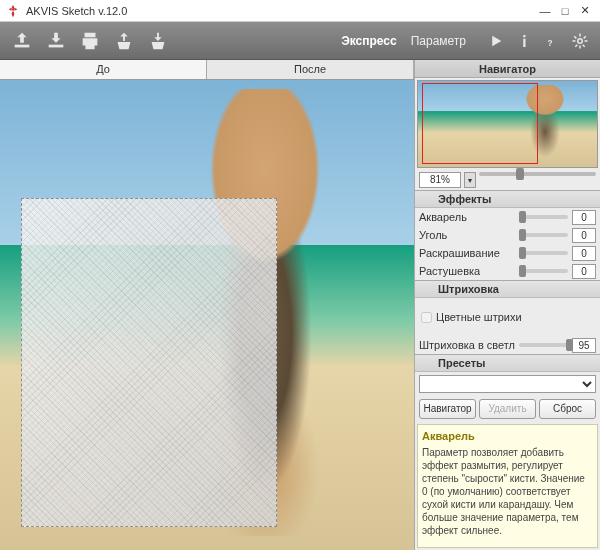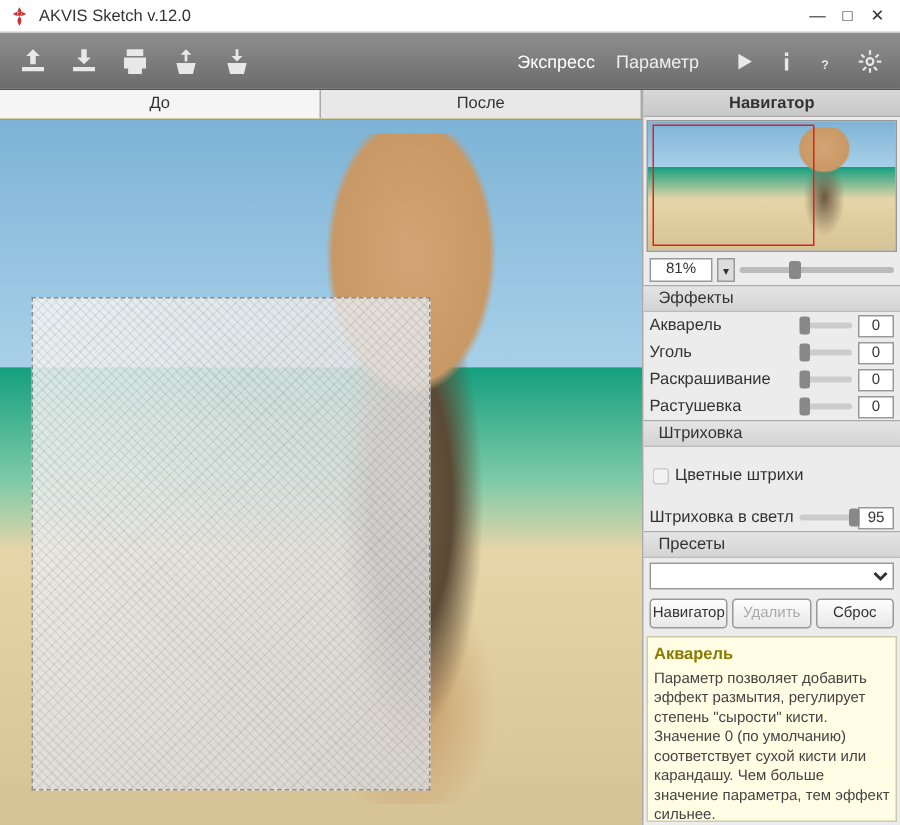--- a/index.html
+++ b/index.html
@@ -7,45 +7,45 @@
 .titlebar{height:22px;background:#ffffff;display:flex;align-items:center;padding:4px 6px;border-bottom:1px solid #ccc}
 .titlebar .logo{width:14px;height:14px;margin-right:6px;display:flex;align-items:center;justify-content:center;color:#c00}
 .titlebar .sp{flex:1}
 .titlebar .wbtn{width:18px;height:14px;margin-left:2px;display:flex;align-items:center;justify-content:center;font-size:11px;cursor:pointer}
 .toolbar{height:38px;background:linear-gradient(#8e8e8e,#6c6c6c);display:flex;align-items:center;padding:0 8px;border-bottom:1px solid #555}
 .tbtn{width:28px;height:28px;margin-right:6px;display:flex;align-items:center;justify-content:center;cursor:pointer}
 .tbtn svg{width:22px;height:22px}
 .tsp{flex:1}
 .modes{display:flex;align-items:center;gap:14px;margin-right:14px}
 .mode{color:#eee;font-size:12px;cursor:pointer}
-.mode.active{color:#fff;font-weight:normal}
+.mode.active{color:#fff;font-weight:bold}
 .ract{width:24px;height:24px;display:flex;align-items:center;justify-content:center;cursor:pointer;margin-left:4px}
 .ract svg{width:18px;height:18px;fill:#e8e8e8}
 .main{display:flex;height:calc(100% - 60px)}
 .canvas{flex:1;display:flex;flex-direction:column;min-width:0}
 .tabs{height:20px;display:flex;background:#eab308;border-bottom:1px solid #999}
 .tab{flex:1;text-align:center;line-height:19px;font-size:11px;cursor:pointer;border-right:1px solid #aaa;background:#e8e8e8}
 .tab.active{background:#f5f5f5}
 .preview{flex:1;position:relative;background:linear-gradient(180deg,#7db3d6 0%,#a8d0e8 35%,#8fb86f 35.2%,#b8a574 55%,#d9c89a 100%)}
 .beach{position:absolute;left:0;right:0;top:35%;bottom:0;background:linear-gradient(180deg,#159f7f 0%,#7fcba8 25%,#e6d5a8 40%,#d6c395 100%)}
 .figure{position:absolute;left:44%;top:2%;width:40%;height:95%;background:radial-gradient(ellipse 55% 35% at 50% 18%,#d4a574 0%,#c89865 55%,transparent 60%),radial-gradient(ellipse 40% 50% at 50% 55%,#6b5840 0%,#5a4a35 40%,transparent 70%),radial-gradient(ellipse 50% 30% at 50% 85%,#c89865 0%,transparent 65%)}
 .sketch{position:absolute;left:5%;top:25%;width:62%;height:70%;border:1px dashed #888;background:linear-gradient(135deg,#f4f4f4 0%,#e4e4e4 50%,#d8d8d8 100%);opacity:.88}
 .sketch::after{content:"";position:absolute;inset:0;background:repeating-linear-gradient(45deg,rgba(90,90,90,.12) 0 1px,transparent 1px 4px),repeating-linear-gradient(-45deg,rgba(90,90,90,.1) 0 1px,transparent 1px 5px)}
-.side{width:172px;background:#ececec;border-left:1px solid #aaa;display:flex;flex-direction:column;overflow:hidden}
+.side{width:186px;background:#ececec;border-left:1px solid #aaa;display:flex;flex-direction:column;overflow:hidden}
 .navhdr{height:18px;background:linear-gradient(#d8d8d8,#c8c8c8);text-align:center;line-height:18px;font-weight:bold;border-bottom:1px solid #aaa}
 .navimg{height:88px;border:1px solid #999;margin:2px;position:relative;background:linear-gradient(180deg,#7db3d6 0%,#a8d0e8 35%,#159f7f 35.5%,#e6d5a8 60%,#d6c395 100%)}
 .navfig{position:absolute;left:55%;top:5%;width:32%;height:90%;background:radial-gradient(ellipse 55% 35% at 50% 18%,#d4a574 0%,#c89865 55%,transparent 60%),radial-gradient(ellipse 40% 50% at 50% 60%,#6b5840 0%,transparent 65%)}
 .navsel{position:absolute;left:2%;top:2%;width:65%;height:94%;border:1px solid #d22}
-.zoom{height:20px;display:flex;align-items:center;padding:2px 4px;gap:3px}
+.zoom{height:20px;display:flex;padding:2px 4px;gap:3px}
 .zoomval{width:42px;height:16px;border:1px solid #999;background:#fff;text-align:center;line-height:14px;font-size:10px}
 .zarr{width:12px;height:16px;background:#ddd;border:1px solid #999;display:flex;align-items:center;justify-content:center;font-size:8px;cursor:pointer}
 .zslider{flex:1;height:4px;background:#bbb;position:relative;border-radius:2px}
 .zslider::after{content:"";position:absolute;left:32%;top:-4px;width:8px;height:12px;background:#888;border-radius:2px}
 .section{border-top:1px solid #aaa}
-.shdr{background:linear-gradient(#e4e4e4,#d4d4d4);padding:2px 10px;font-weight:normal;border-bottom:1px solid #bbb}
+.shdr{background:linear-gradient(#e4e4e4,#d4d4d4);padding:2px 23px;font-weight:bold;border-bottom:1px solid #bbb}
 .param{display:flex;align-items:center;padding:1px 4px;gap:4px;height:18px}
 .plabel{flex:0 0 96px;white-space:nowrap;overflow:hidden}
 .pslide{flex:1;height:4px;background:#ccc;position:relative;border-radius:2px}
 .pslide[data-pos="0"]::after{left:0}
 .pslide[data-pos="80"]::after{left:80%}
 .pslide[data-pos="95"]::after{left:95%}
 .pslide::after{content:"";position:absolute;top:-4px;width:7px;height:12px;background:#888;border-radius:2px}
 .pval{width:24px;height:15px;border:1px solid #999;background:#fff;text-align:center;line-height:13px;font-size:10px}
 .chk{display:flex;align-items:center;gap:4px;padding:13px 6px;color:#999}
 .chk input{width:11px;height:11px}

